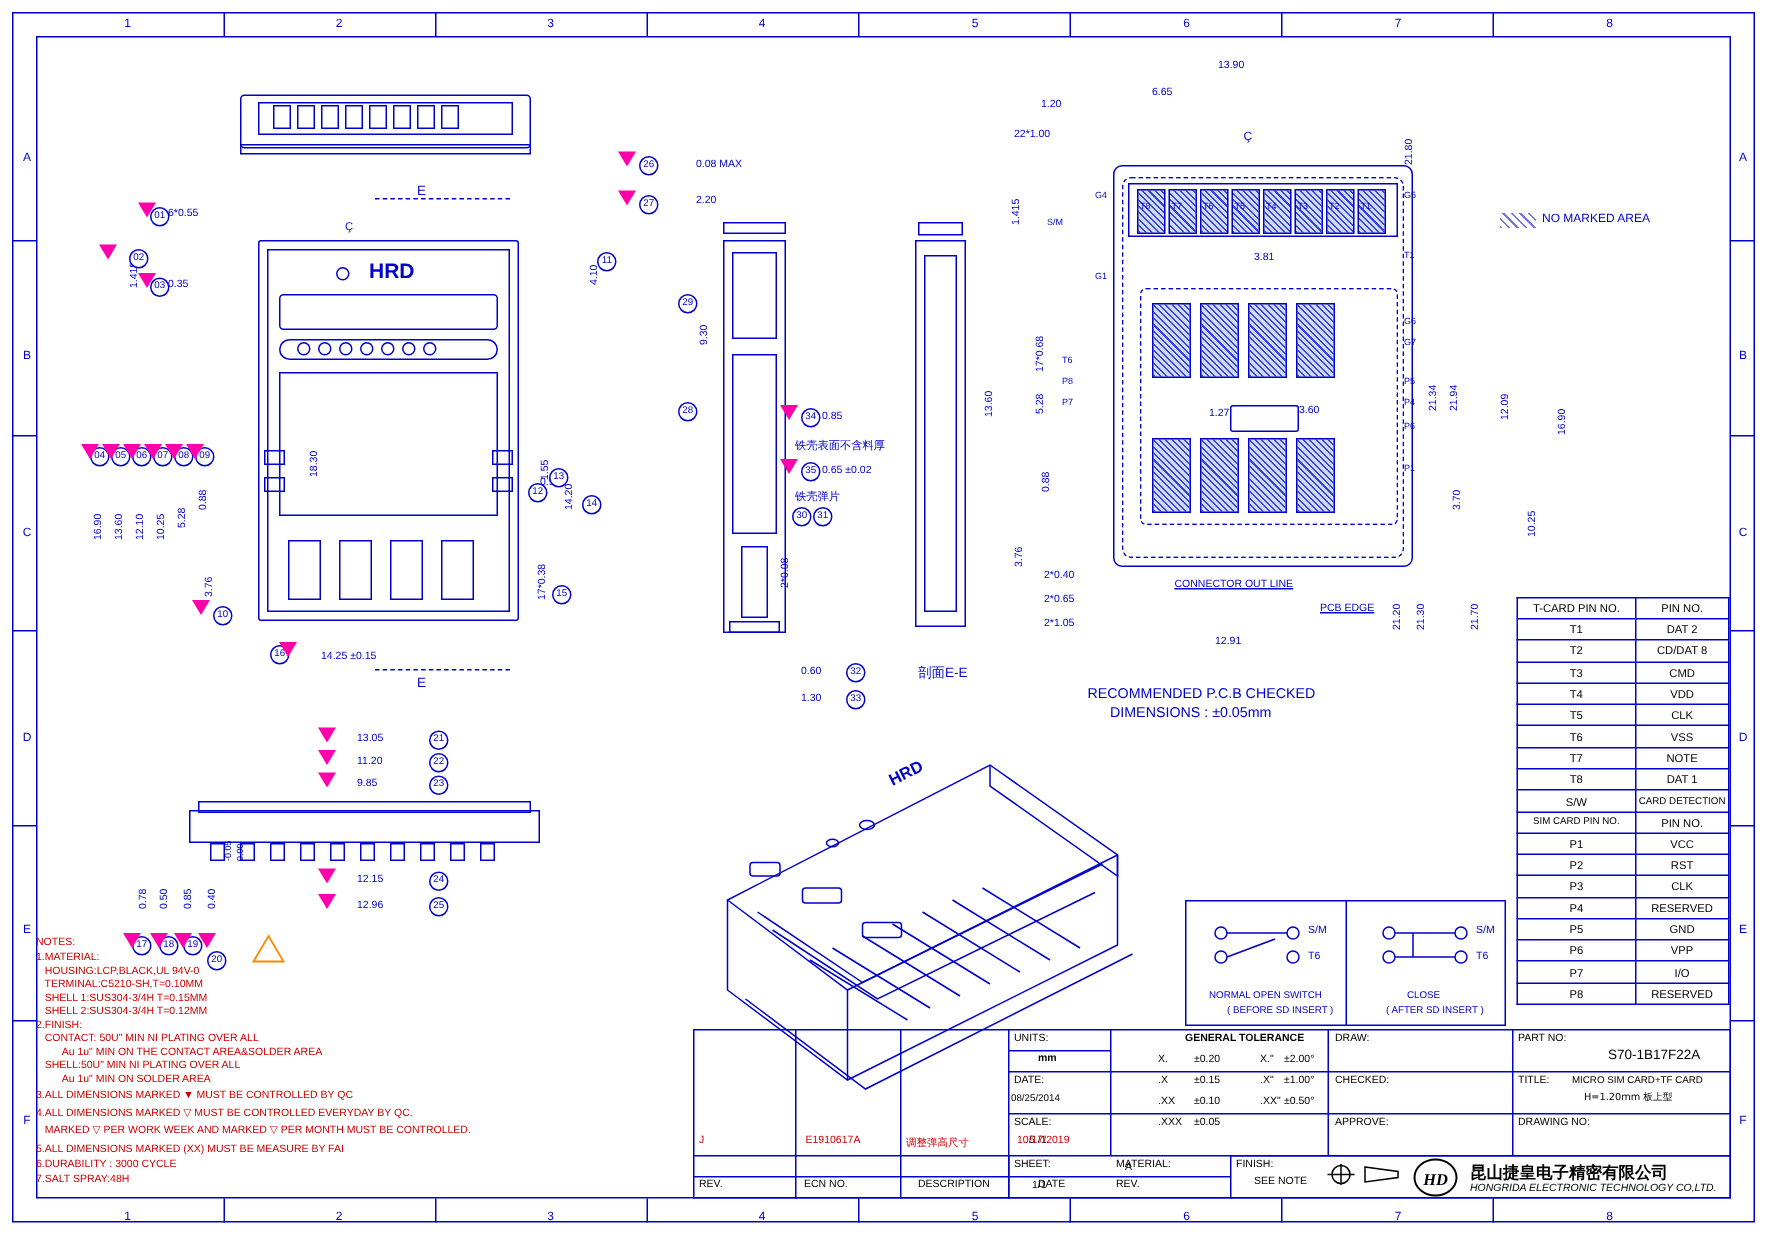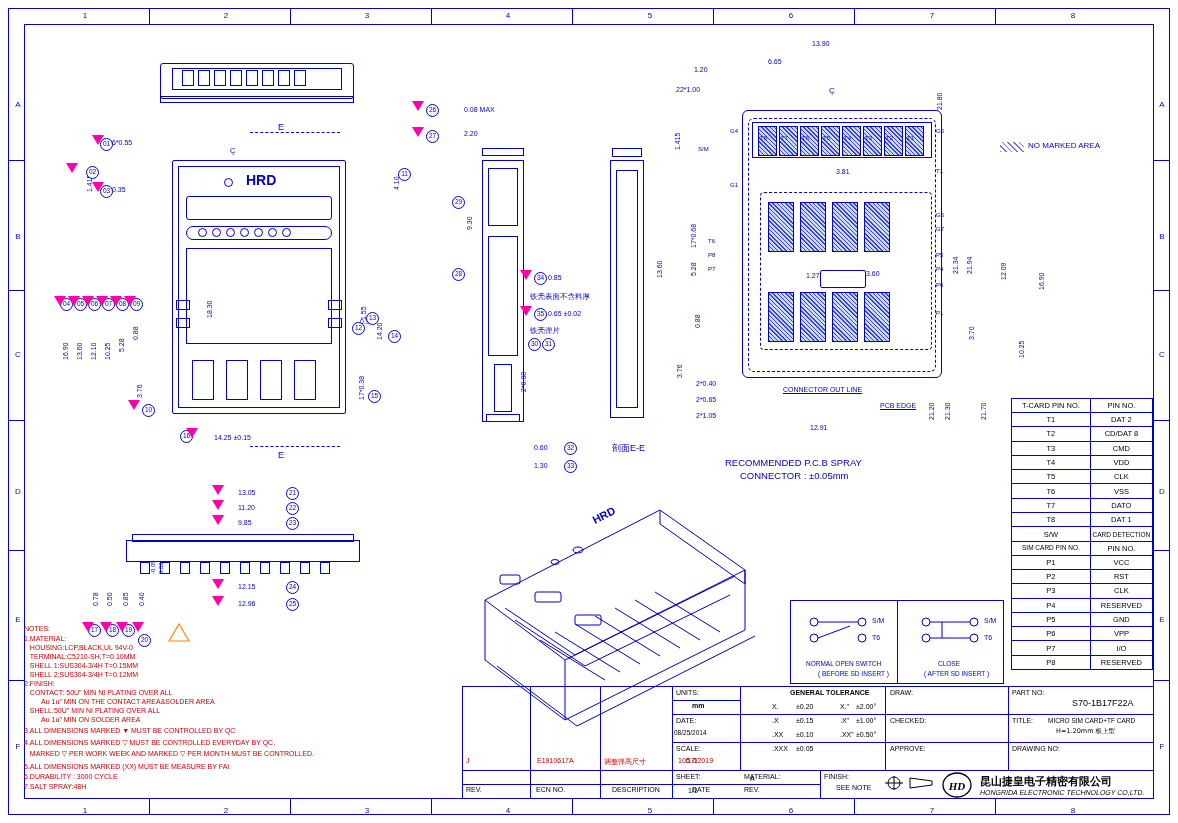--- a/index.html
+++ b/index.html
@@ -233,22 +233,22 @@
     <div class="pad" style="left:800px;top:292px;width:24px;height:48px;"></div>
     <div class="pad" style="left:832px;top:292px;width:24px;height:48px;"></div>
     <div class="pad" style="left:864px;top:292px;width:24px;height:48px;"></div>
     <div class="part" style="left:760px;top:192px;width:172px;height:158px;border-radius:4px;border-style:dashed;"></div>
     <div class="part" style="left:820px;top:270px;width:46px;height:18px;border-radius:2px;"></div>
     <div class="hatch" style="left:1000px;top:142px;width:24px;height:10px;"></div>
     <div class="lbl" style="left:1028px;top:141px;font-size:8px;">NO MARKED AREA</div>
     <div class="lbl" style="left:783px;top:386px;font-size:7px;text-decoration:underline;">CONNECTOR OUT LINE</div>
     <div class="lbl" style="left:880px;top:402px;font-size:7px;text-decoration:underline;">PCB EDGE</div>
 
-    <div class="lbl" style="left:725px;top:457px;font-size:9.5px;">RECOMMENDED P.C.B SPRAY</div>
-    <div class="lbl" style="left:740px;top:470px;font-size:9.5px;">CONNECTOR : ±0.05mm</div>
+    <div class="lbl" style="left:725px;top:457px;font-size:9.5px;">RECOMMENDED P.C.B CHECKED</div>
+    <div class="lbl" style="left:740px;top:470px;font-size:9.5px;">DIMENSIONS : ±0.05mm</div>
 
     <div class="lbl" style="left:760px;top:135px;font-size:6px;">T8</div>
     <div class="lbl" style="left:781px;top:135px;font-size:6px;">T7</div>
     <div class="lbl" style="left:802px;top:135px;font-size:6px;">T6</div>
     <div class="lbl" style="left:823px;top:135px;font-size:6px;">T5</div>
     <div class="lbl" style="left:844px;top:135px;font-size:6px;">T4</div>
     <div class="lbl" style="left:865px;top:135px;font-size:6px;">T3</div>
     <div class="lbl" style="left:886px;top:135px;font-size:6px;">T2</div>
     <div class="lbl" style="left:907px;top:135px;font-size:6px;">T1</div>
     <div class="lbl" style="left:936px;top:128px;font-size:6px;">G5</div>
@@ -423,21 +423,21 @@
     <tr>
           <td>T5</td>
           <td>CLK</td>
         </tr>
     <tr>
           <td>T6</td>
           <td>VSS</td>
         </tr>
     <tr>
           <td>T7</td>
-          <td>DATO</td>
+          <td>NOTE</td>
         </tr>
     <tr>
           <td>T8</td>
           <td>DAT 1</td>
         </tr>
     <tr>
           <td>S/W</td>
           <td style="font-size:6.5px;line-height:7px;">CARD DETECTION</td>
         </tr>
     <tr>

